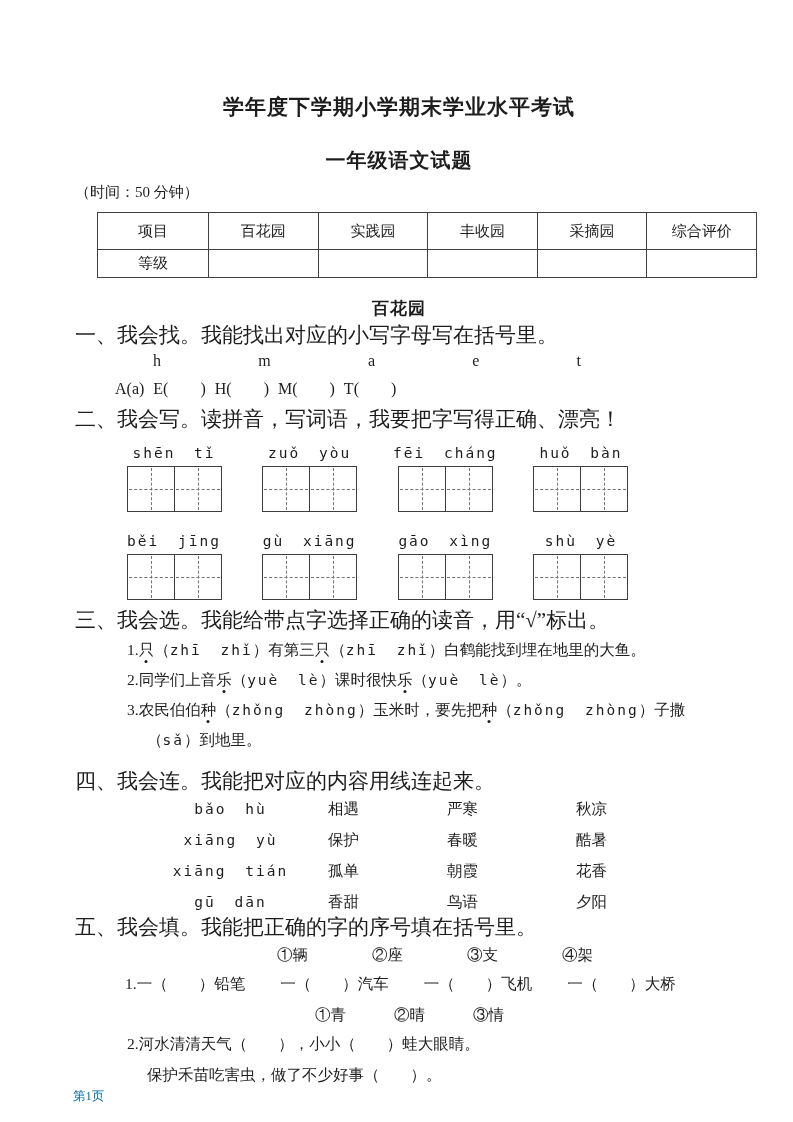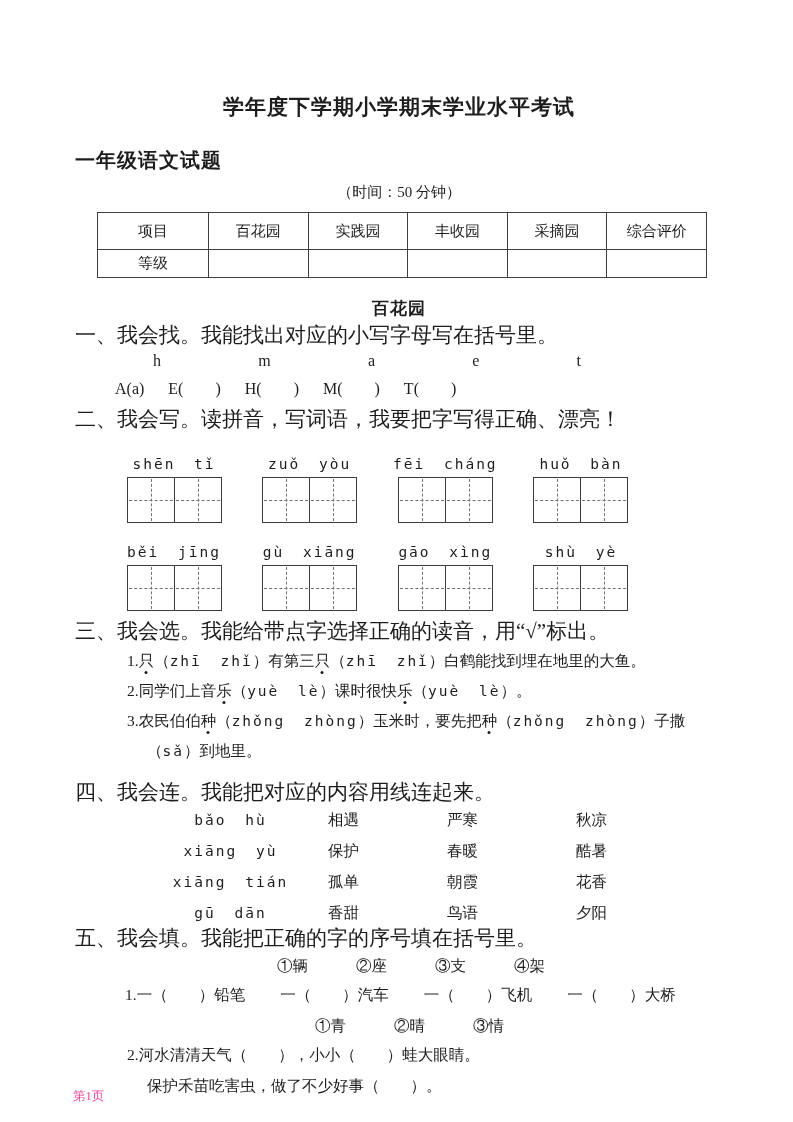--- a/index.html
+++ b/index.html
@@ -5,67 +5,67 @@
   html,body{margin:0;padding:0;background:#e8e8e8;}
   .page{
     width:793px;height:1122px;background:#ffffff;position:relative;
     box-sizing:border-box;padding:94px 70px 0 75px;
     font-family:"Liberation Serif","DejaVu Serif",serif;color:#1d1d1d;
     margin:0 auto;overflow:hidden;
   }
   .title{font-family:"Liberation Sans","DejaVu Sans",sans-serif;font-weight:700;
     font-size:21px;line-height:26px;text-align:center;letter-spacing:1px;}
   .subtitle{font-family:"Liberation Sans","DejaVu Sans",sans-serif;font-weight:700;
-    font-size:20px;line-height:26px;text-align:left;margin-top:27px;letter-spacing:1px;}
-  .time-note{font-size:15px;line-height:18px;text-align:center;margin-top:10px;}
-  table.score{border-collapse:collapse;table-layout:fixed;width:610px;margin:11px 0 0 22px;
+    font-size:20px;line-height:26px;text-align:center;margin-top:27px;letter-spacing:1px;}
+  .time-note{font-size:15px;line-height:18px;text-align:left;margin-top:10px;}
+  table.score{border-collapse:collapse;table-layout:fixed;width:660px;margin:11px 0 0 22px;
     font-size:15px;}
   table.score td{border:1px solid #3f3f3f;text-align:center;vertical-align:middle;padding:0;}
   table.score td:first-child{width:110px;}
   .th-cell{height:36px;}
   .grade-cell{height:27px;}
   .section-title{font-family:"Liberation Sans","DejaVu Sans",sans-serif;font-weight:700;
     font-size:17px;line-height:20px;text-align:center;margin-top:21px;letter-spacing:1px;}
   .prompt{font-size:21px;line-height:20px;}
   #q1-prompt{margin-top:6px;}
   #q2-prompt{margin-top:10px;}
   #q3-prompt{margin-top:10px;}
   #q4-prompt{margin-top:21px;}
   #q5-prompt{margin-top:5px;}
   .letters-row{display:flex;justify-content:space-between;width:428px;margin:7px 0 0 78px;
     font-size:16px;line-height:18px;}
-  .slots-row{display:flex;gap:24px;margin:9px 0 0 40px;font-size:16px;line-height:20px;white-space:pre;}
+  .slots-row{display:flex;gap:9px;margin:9px 0 0 40px;font-size:16px;line-height:20px;white-space:pre;}
   .py-row{display:flex;justify-content:space-between;width:505px;margin-left:50px;}
-  .py-row.r1{margin-top:26px;}
+  .py-row.r1{margin-top:15px;}
   .py-row.r2{margin-top:20px;text-align:right;}
   .word-block{width:98px;display:flex;flex-direction:column;align-items:center;}
   .py-label{font-family:"DejaVu Sans Mono",monospace;font-size:14.5px;letter-spacing:2px;
     word-spacing:8px;line-height:19px;white-space:nowrap;}
   .tzg{display:inline-flex;border:1.5px solid #3d3d3d;margin-top:3px;background:#fff;}
   .tzg-cell{width:46px;height:44px;position:relative;}
   .tzg-cell + .tzg-cell{border-left:1.5px solid #3d3d3d;}
   .tzg-cell::before{content:"";position:absolute;left:50%;top:1px;bottom:1px;border-left:1px dashed #737373;}
   .tzg-cell::after{content:"";position:absolute;top:50%;left:1px;right:1px;border-top:1px dashed #737373;}
   .q3-line{margin:10px 0 0 52px;font-size:15.5px;line-height:20px;}
   .q3-line.indent{margin-left:72px;}
   .dotchar{position:relative;display:inline-block;}
   .dotchar::after{content:"";position:absolute;left:50%;bottom:-3px;transform:translateX(-50%);
     width:3px;height:3px;border-radius:50%;background:#1d1d1d;}
   .py-inline{font-family:"DejaVu Sans Mono",monospace;font-size:14.5px;letter-spacing:2px;word-spacing:8px;}
   #q4-grid{display:grid;grid-template-columns:195px 119px 129px auto;row-gap:11px;
     margin:8px 0 0 58px;font-size:15.5px;line-height:20px;}
   .q4-py{font-family:"DejaVu Sans Mono",monospace;font-size:14.5px;letter-spacing:2px;
     word-spacing:8px;white-space:nowrap;text-align:center;}
   .opts-row{display:flex;font-size:15.5px;line-height:20px;}
-  #q5-opts1{margin:8px 0 0 202px;gap:48px;}
+  #q5-opts1{margin:8px 0 0 202px;gap:64px;}
   #q5-item1{display:flex;gap:35px;margin:9px 0 0 50px;font-size:15.5px;line-height:20px;white-space:pre;}
   #q5-opts2{margin:11px 0 0 240px;gap:48px;}
   .fill-line{margin:9px 0 0 52px;font-size:15.5px;line-height:20px;}
   .fill-line.indent{margin-top:11px;margin-left:72px;}
-  .page-footer{position:absolute;left:73px;bottom:17px;font-size:12.5px;color:#ec4899;text-align:right;}
+  .page-footer{position:absolute;left:73px;bottom:17px;font-size:12.5px;color:#0369a1;text-align:right;}
 </style>
 </head>
 <body>
 
 <div class="page">
   <div class="title">学年度下学期小学期末学业水平考试</div>
   <div class="subtitle">一年级语文试题</div>
   <div class="time-note">（时间：50 分钟）</div>
 
   <table class="score">

